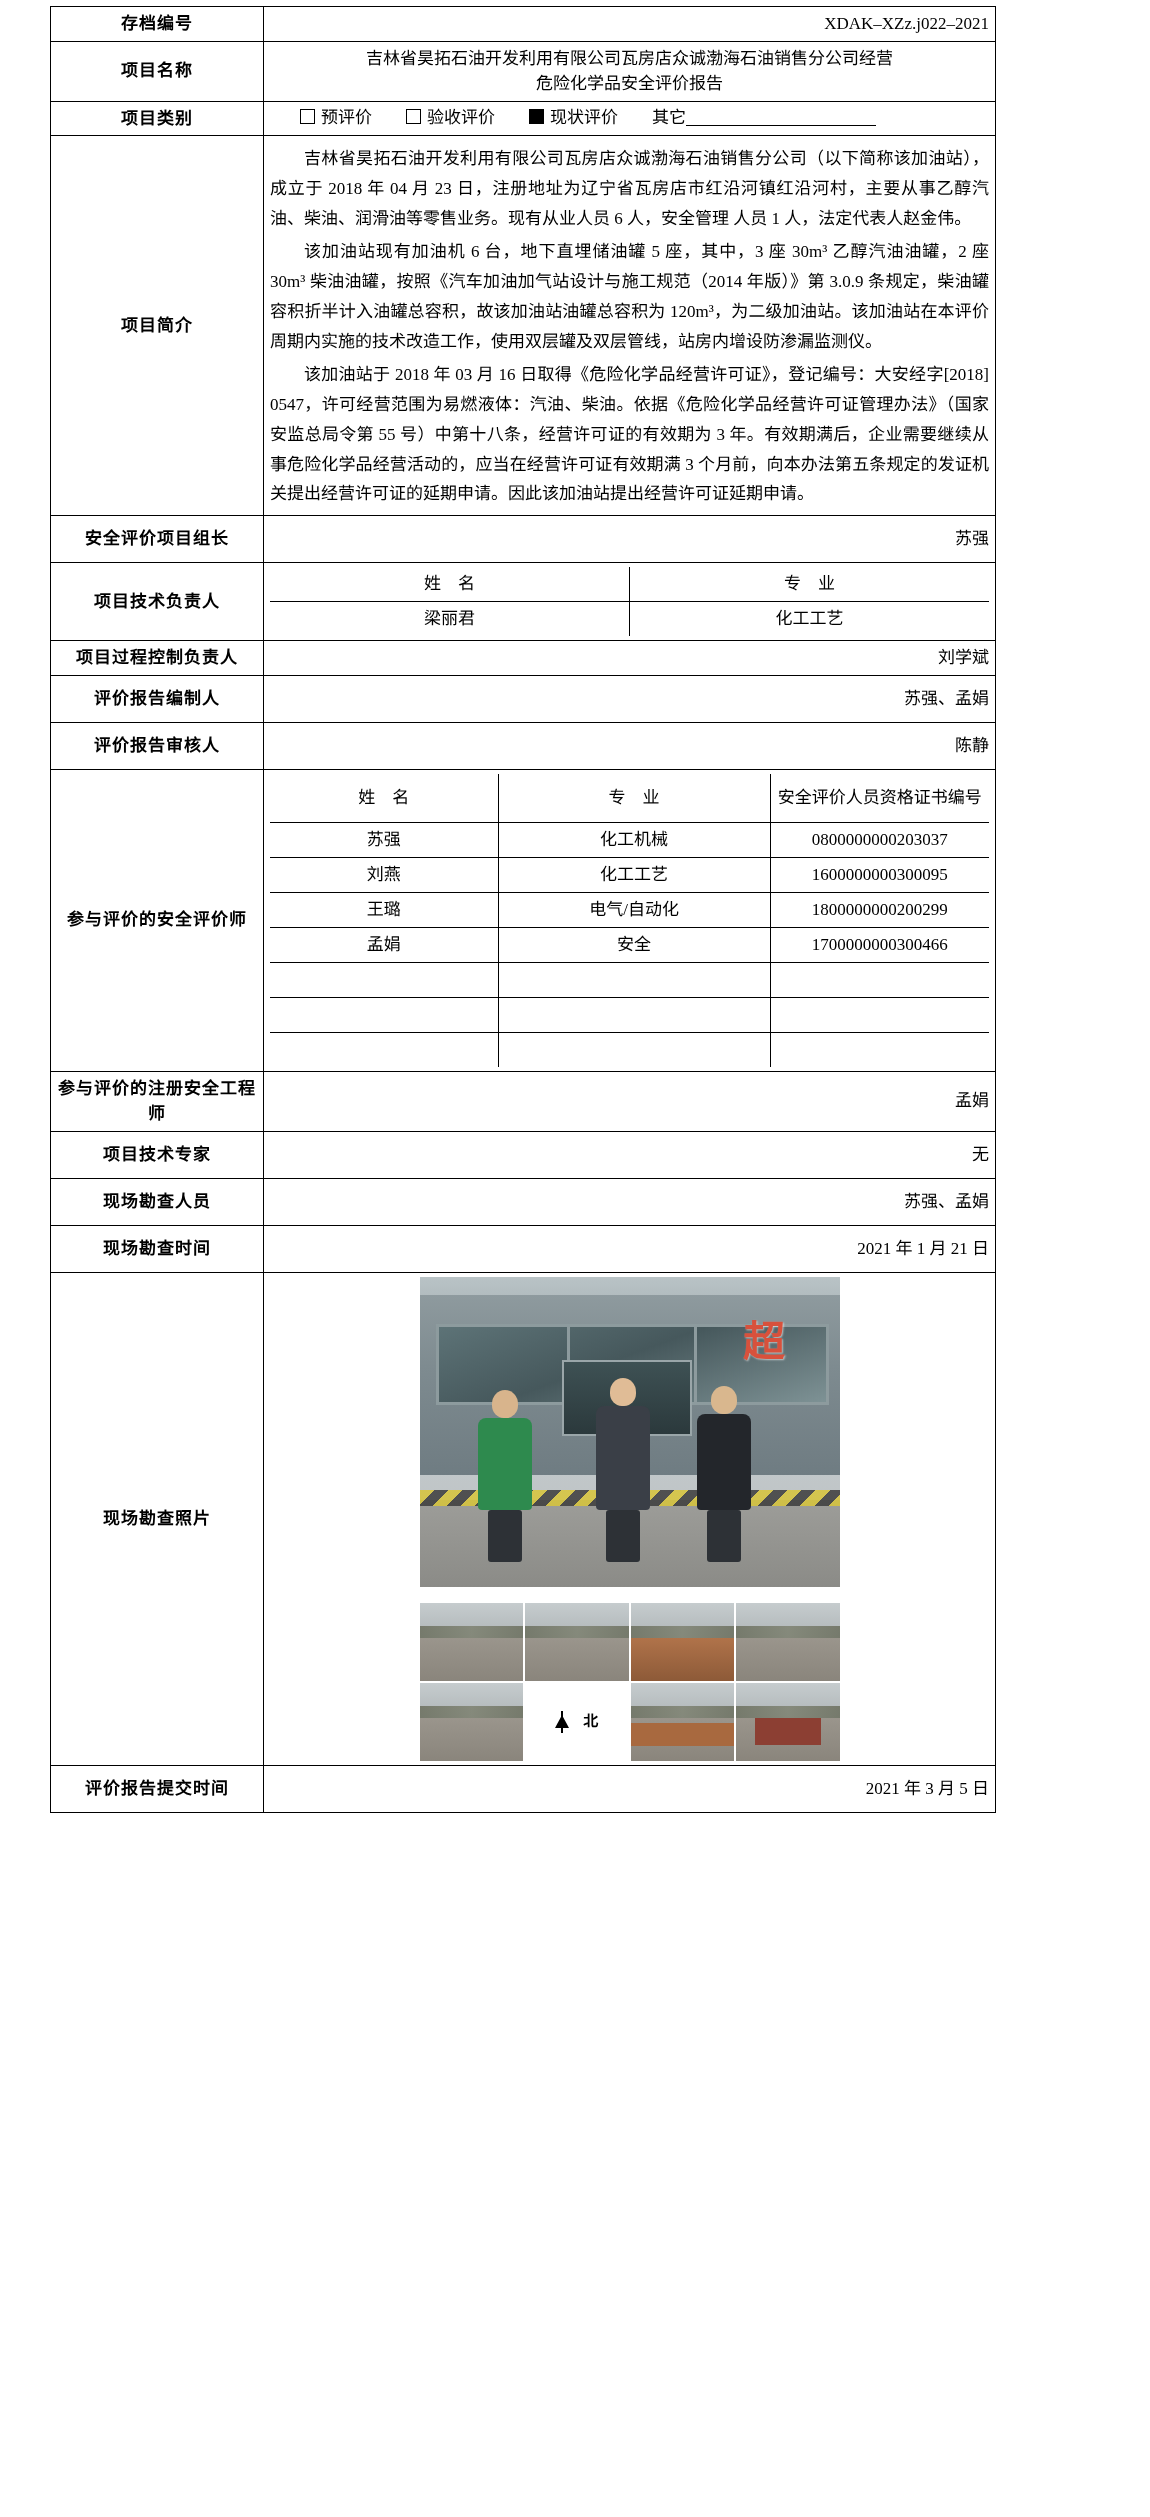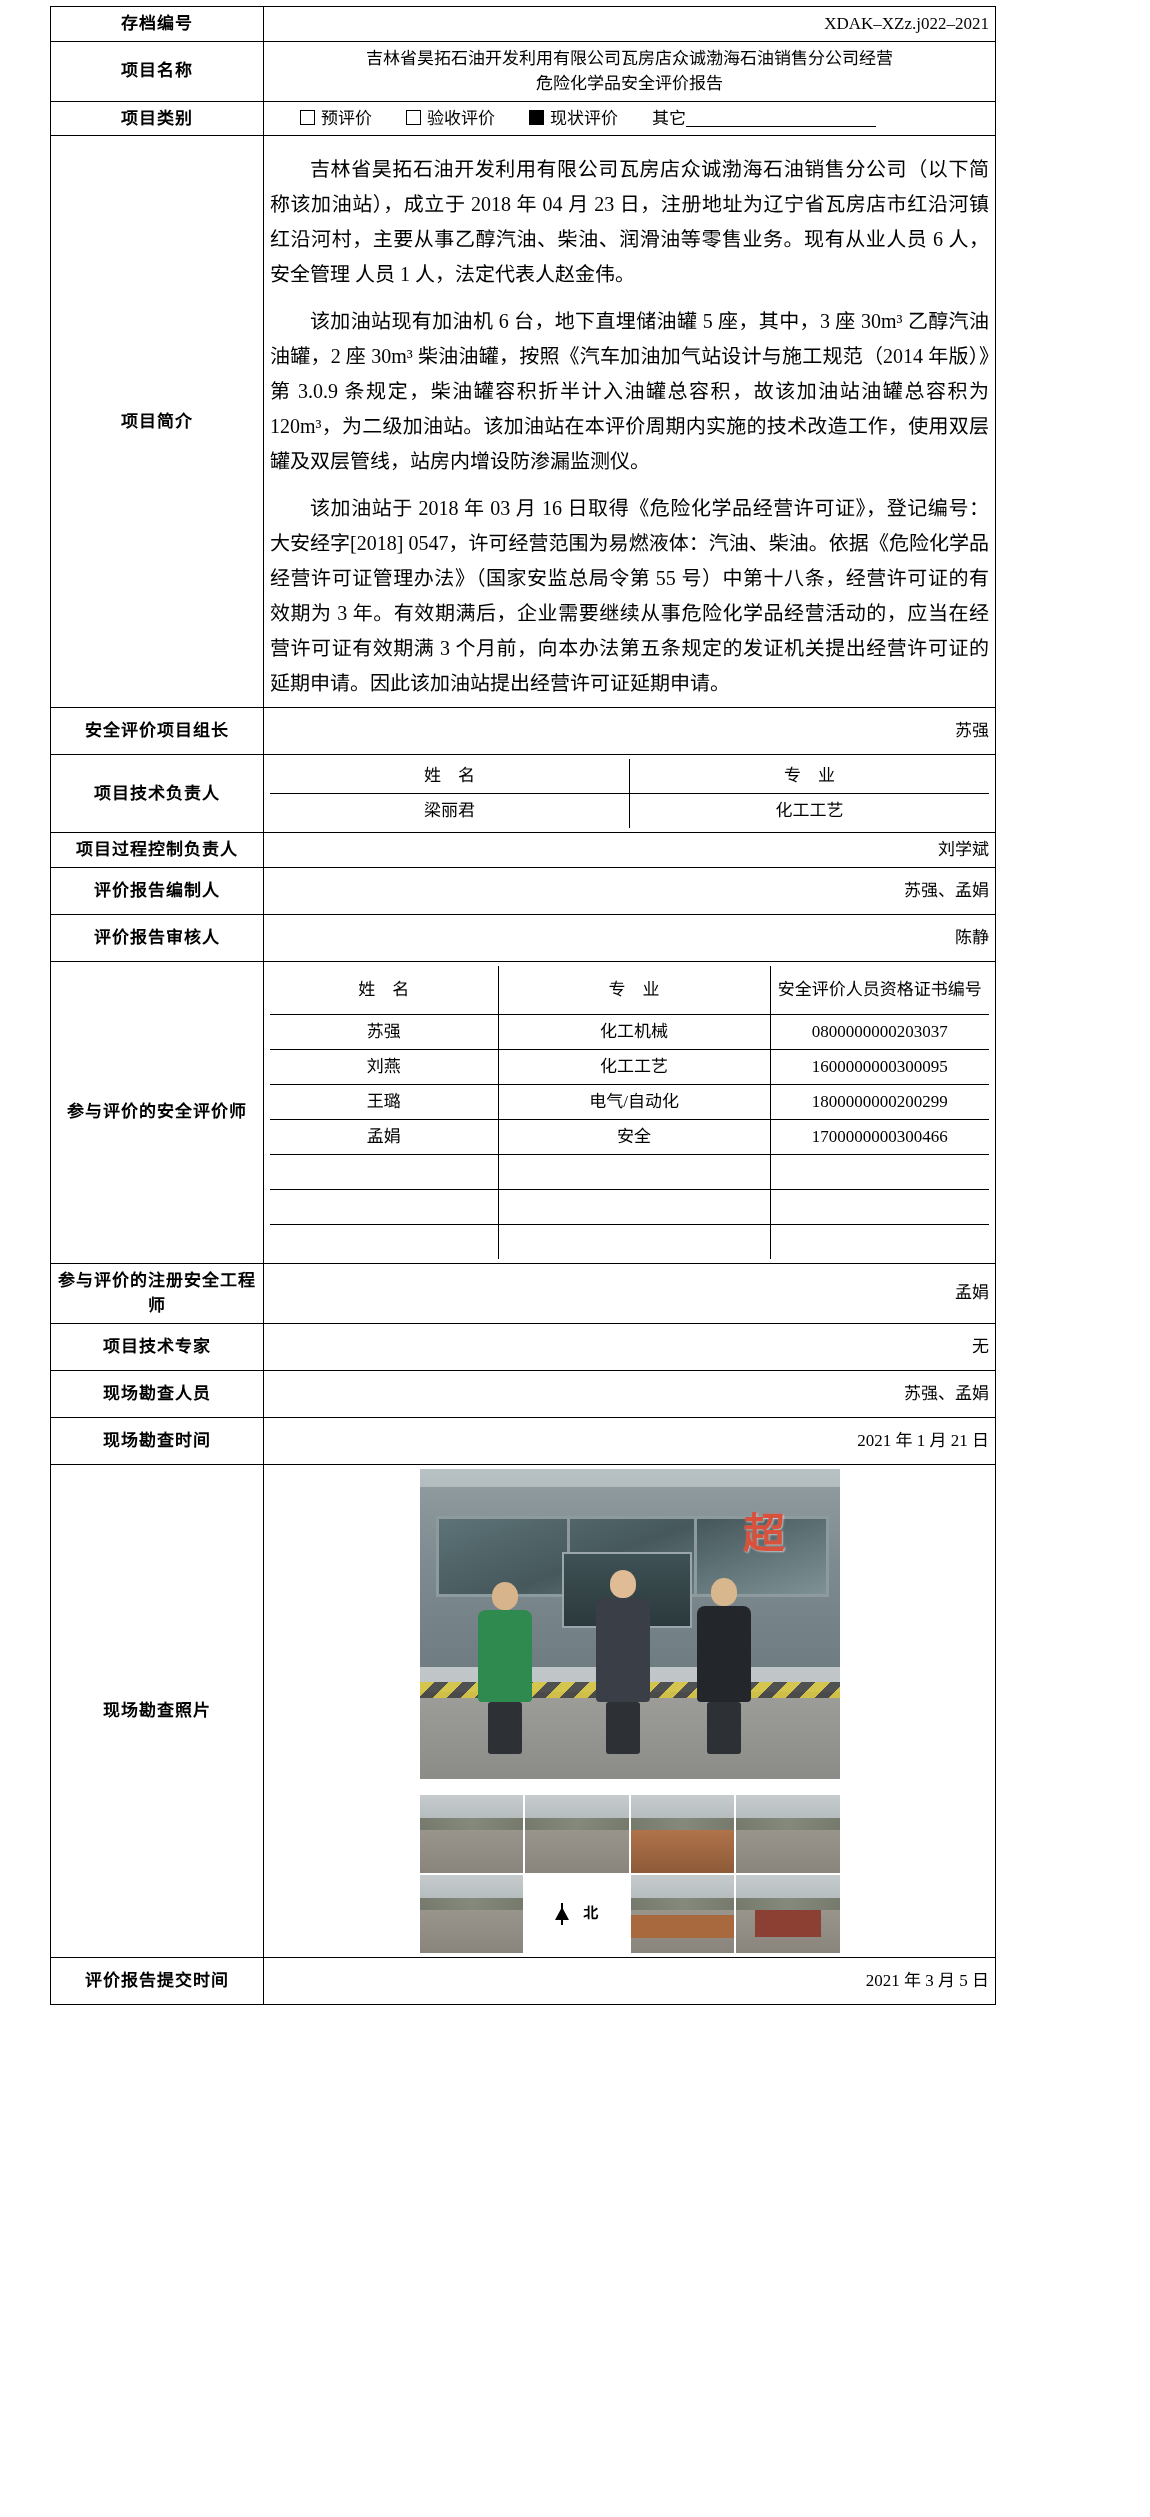--- a/index.html
+++ b/index.html
@@ -45,45 +45,46 @@
     text-align: center;
     line-height: 1.7;
     padding: 8px 6px;
   }
   .cat-line {
     display: flex;
     align-items: center;
     justify-content: flex-start;
     gap: 34px;
     padding-left: 30px;
+    font-family: Liberation Mono, monospace;
   }
   .cat-item { white-space: nowrap; }
   .box-empty, .box-filled {
     display: inline-block;
     width: 13px;
     height: 13px;
     border: 1px solid #000;
     margin-right: 6px;
     vertical-align: -1px;
   }
   .box-filled { background: #000; }
   .blank-line {
     display: inline-block;
     border-bottom: 1px solid #000;
     width: 190px;
     height: 15px;
     vertical-align: -3px;
   }
   .intro p {
-    margin: 12px 0 2px 0;
+    margin: 4px 0 2px 0;
     text-indent: 2em;
     text-align: justify;
     text-justify: inter-ideograph;
     line-height: 1.75;
-    font-size: 20px;
+    font-size: 17px;
   }
   .sub-table {
     width: 100%;
     border-collapse: collapse;
     table-layout: fixed;
   }
   .sub-table td {
     border: 1px solid #000;
     text-align: center;
     font-size: 17px;

